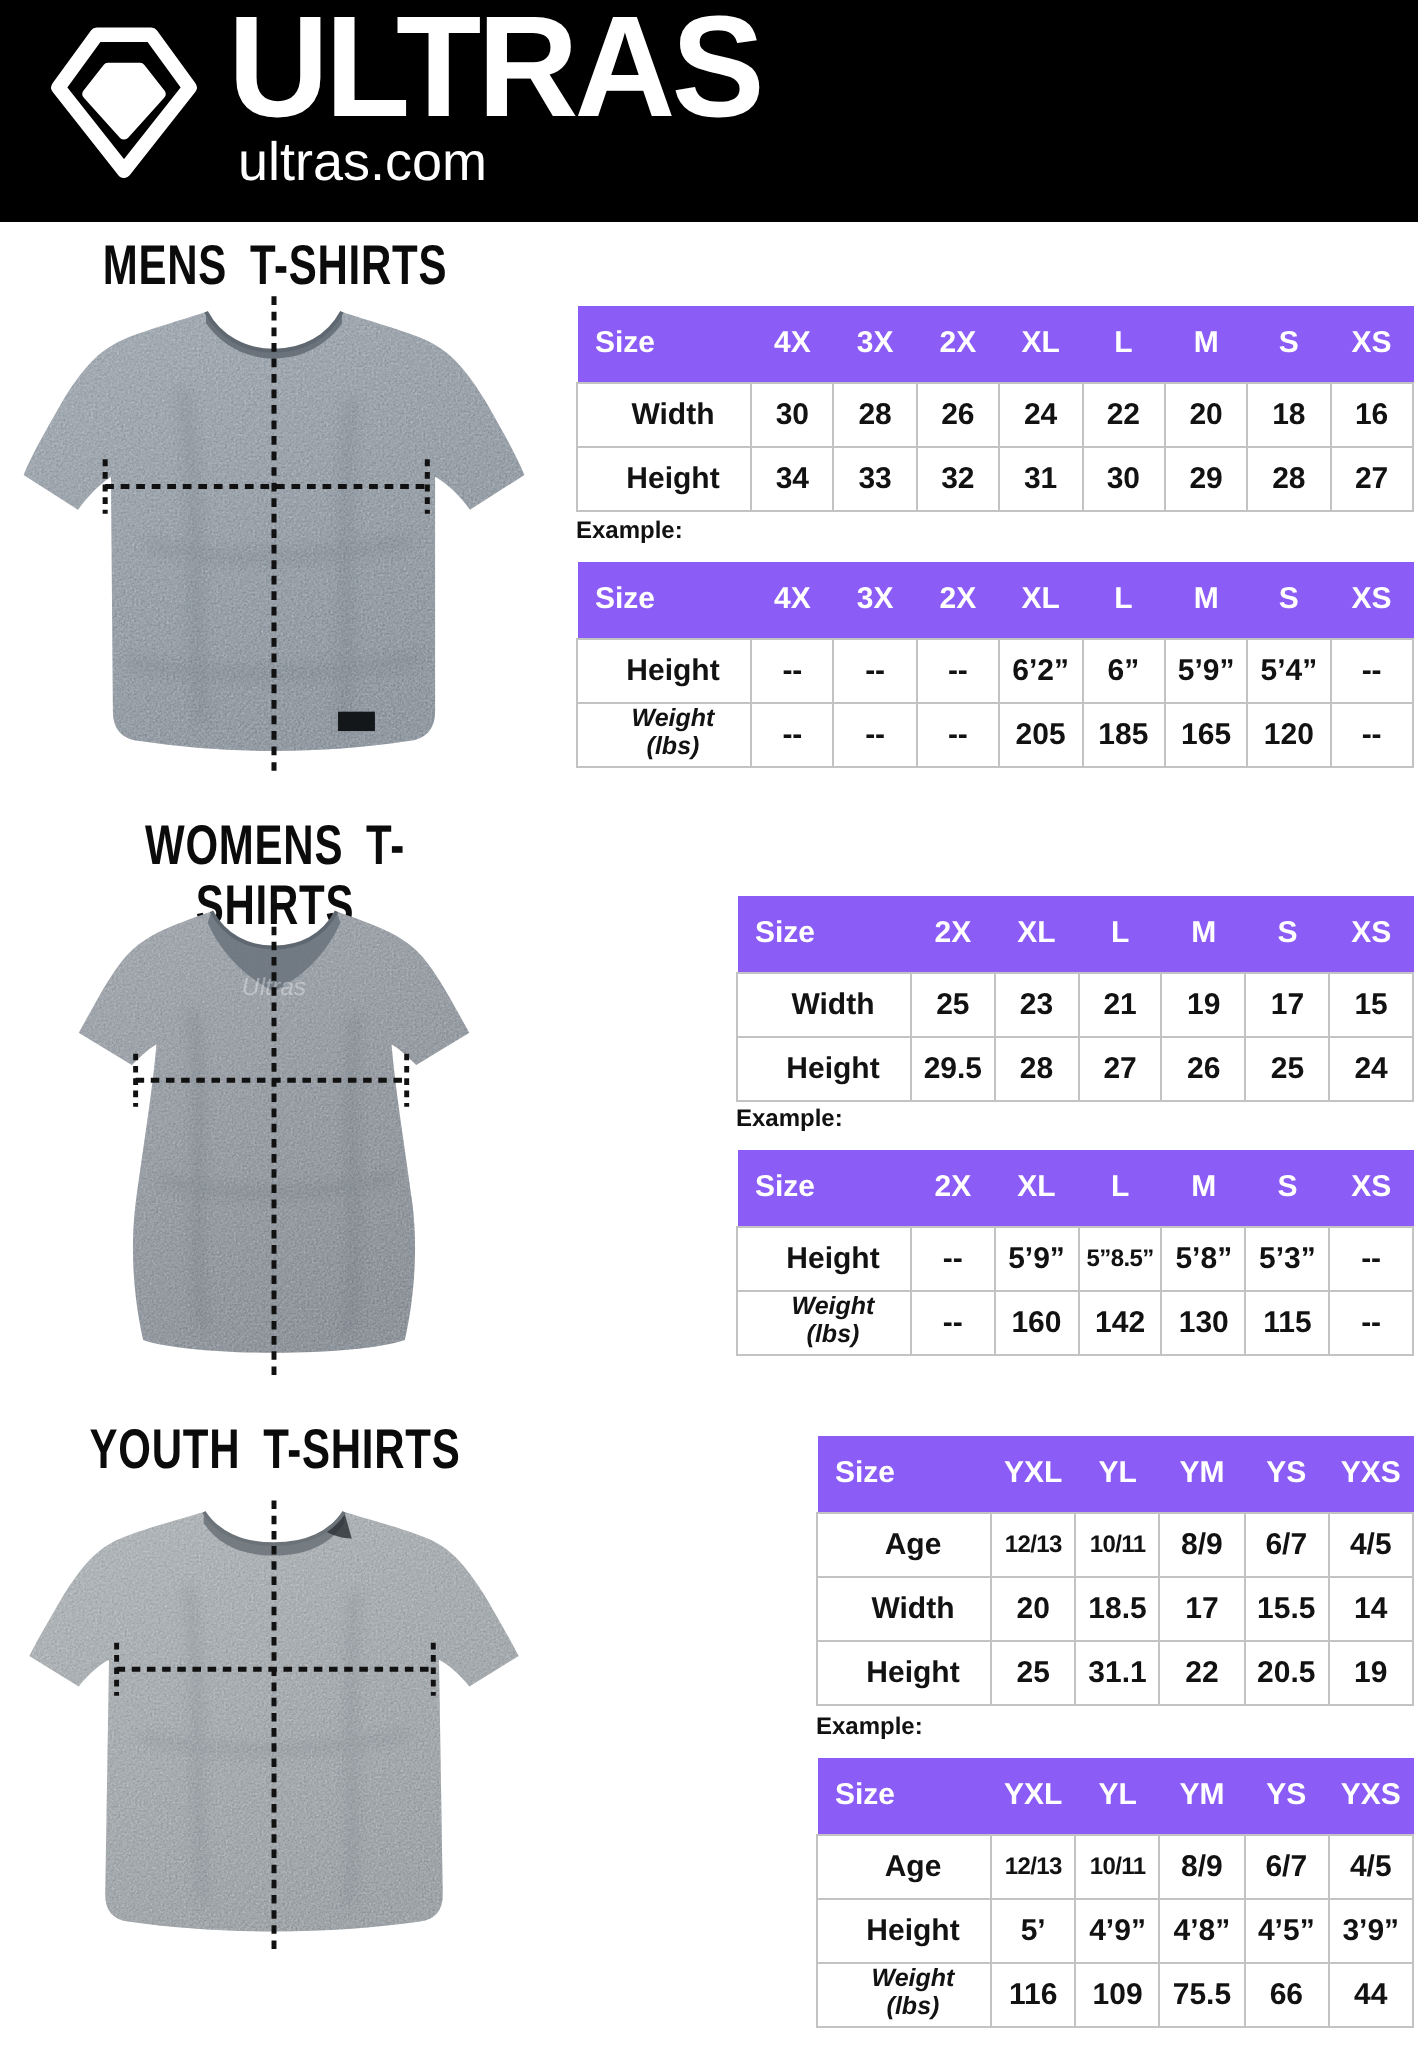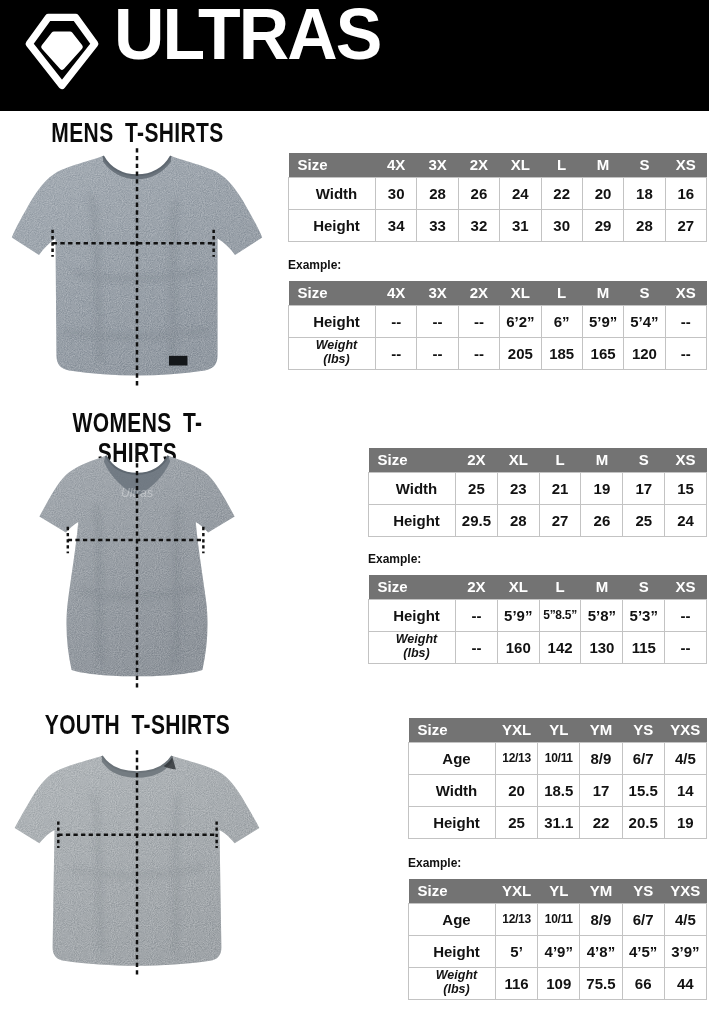--- a/index.html
+++ b/index.html
@@ -24,22 +24,22 @@
 
   
   .example-label { position:absolute; font-weight:bold; font-size:12px; color:#111; }
   #ex-mens   { left:288px; top:258px; }
   #ex-womens { left:368px; top:552px; }
   #ex-youth  { left:408px; top:856px; }
 
   
   table.size-table { position:absolute; border-collapse:collapse; table-layout:fixed;
     background:#fff; }
-  table.size-table th { background:#737373; color:#fff; font-size:15px; font-weight:bold;
-    height:24px; text-align:center; border:none; }
+  table.size-table th { background:#8b5cf6; color:#fff; font-size:15px; font-weight:bold;
+    height:38px; text-align:center; border:none; }
   table.size-table th:first-child { text-align:left; padding-left:9px; width:87px; }
   table.size-table td { border:1px solid #c3c3c3; text-align:center; font-weight:bold;
     font-size:15px; color:#121212; height:32px; }
   table.size-table td.row-label { text-align:center; padding-left:9px; white-space:pre-line; }
   table.size-table td.multi { font-size:12.5px; line-height:1.1;font-style:italic; }
   table.size-table td.compact { font-size:12px; letter-spacing:-0.3px; }
 
   #mens-size    { left:288px; top:153px;  width:419px; }
   #mens-example { left:288px; top:281px;  width:419px; }
   #womens-size    { left:368px; top:448px; width:339px; }
@@ -81,20 +81,21 @@
       </linearGradient>
     </defs>
   </svg>
 
   <div class="top-bar">
     <svg class="logo-icon" width="80" height="86" viewBox="0 0 100 104">
       <path d="M33 10 L67 10 L91 43 L50 95 L9 43 Z" fill="none" stroke="#ffffff" stroke-width="9" stroke-linejoin="round"></path>
       <path d="M40 31 L60 31 L72.5 47 L50 72 L27.5 47 Z" fill="#ffffff" stroke="#ffffff" stroke-width="7" stroke-linejoin="round"></path>
     </svg>
     <div class="brand-word">ULTRAS</div>
+    <div class="brand-site">ultras.com</div>
   </div>
 
   <div class="section-title" id="title-mens">MENS T-SHIRTS</div>
   <div class="section-title" id="title-womens">WOMENS T-SHIRTS</div>
   <div class="section-title" id="title-youth">YOUTH T-SHIRTS</div>
 
   <svg class="shirt" id="shirt-mens" width="262" height="245" viewBox="0 0 270 252">
     <defs>
         <clipPath id="cm">
           <path d="M100 10 C92 13 70 19 58 24 C44 30 36 40 26 56 C18 70 10 84 6 94 L34 112 C39 105 45 99 51 95 L52 216 C52 225 57 230 65 231 C112 238 158 238 205 231 C213 230 218 225 218 216 L218 95 C225 99 231 105 236 112 L264 94 C260 84 252 70 244 56 C234 40 226 30 212 24 C200 19 178 13 170 10 C163 23 150 30 135 30 C120 30 107 23 100 10 Z"></path>

